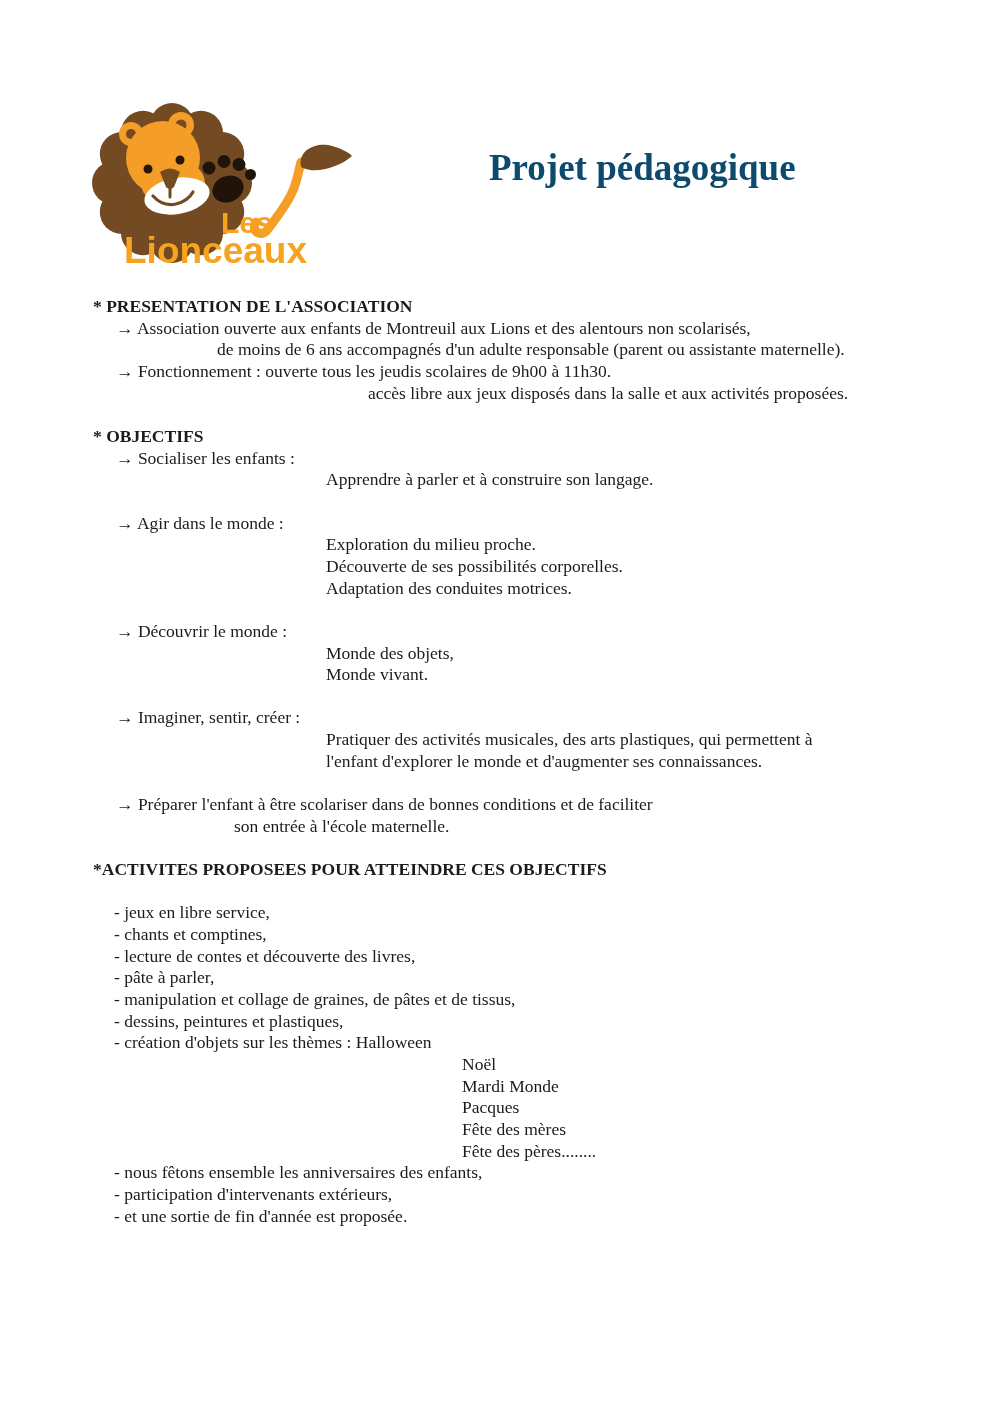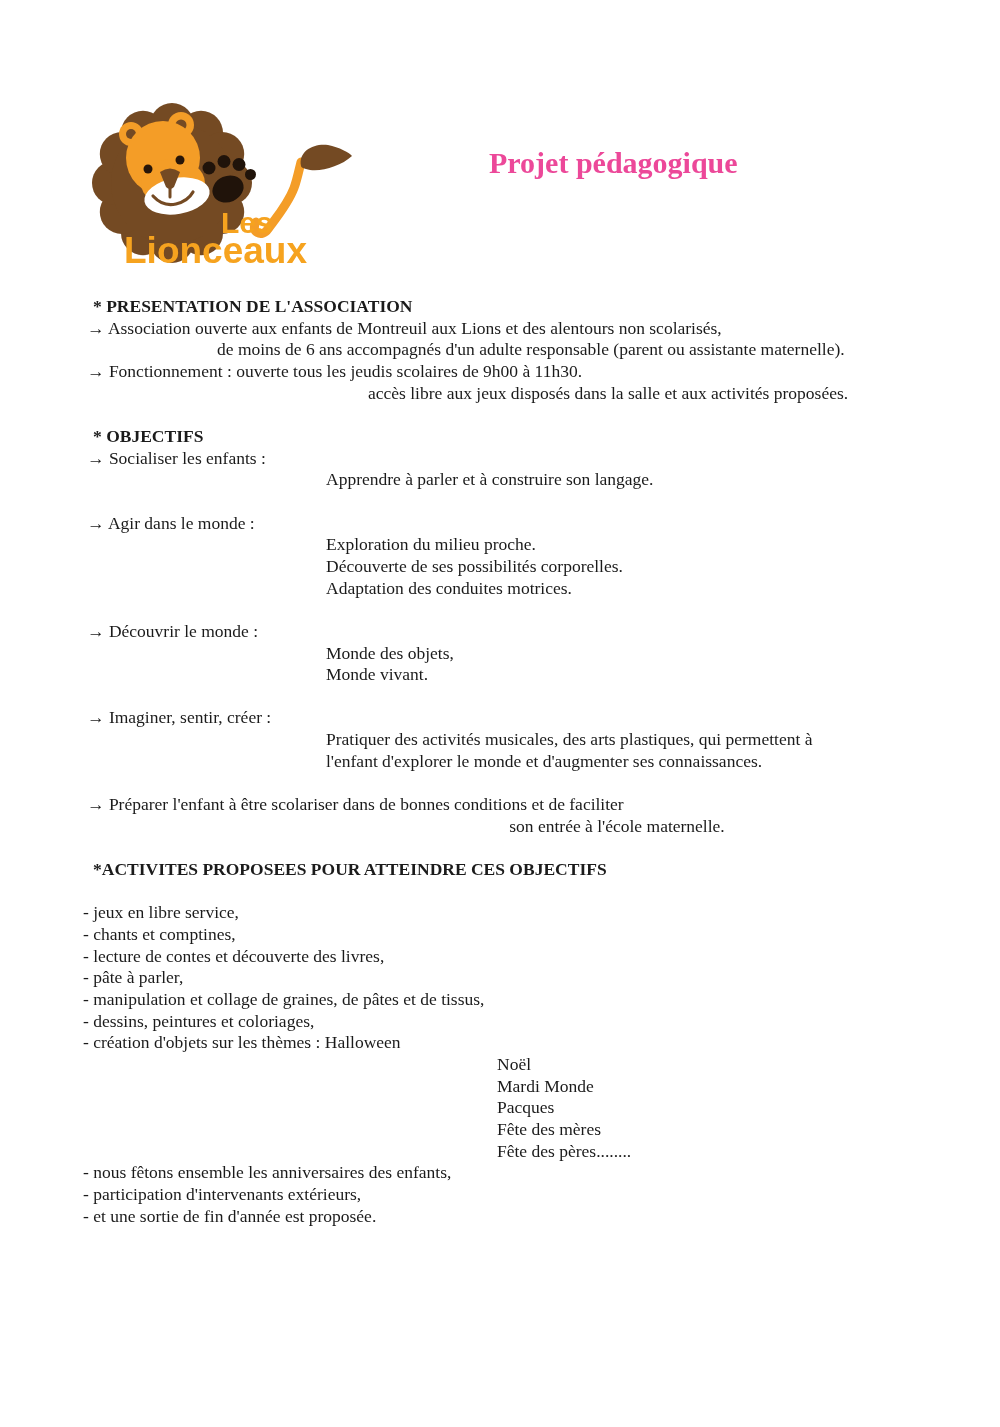--- a/index.html
+++ b/index.html
@@ -17,47 +17,47 @@
     position: absolute;
     left: 85px;
     top: 95px;
     width: 272px;
     height: 192px;
   }
   .doc-title {
     position: absolute;
     left: 489px;
     top: 146px;
-    font-size: 30px;
+    font-size: 37px;
     font-weight: bold;
-    color: #ec4899;
+    color: #0c4a6e;
     font-family: "Liberation Serif", serif;
     white-space: pre;
   }
   .doc-body {
     position: absolute;
     left: 0;
     top: 296px;
     width: 1000px;
   }
   .line {
     height: 21.67px;
     line-height: 21.67px;
     font-size: 17.5px;
     white-space: pre;
   }
   .line.heading { font-weight: bold; }
   .ind-h     { padding-left: 93px; }
-  .ind-arrow { padding-left: 87px; }
+  .ind-arrow { padding-left: 116px; }
   .ind-cont  { padding-left: 217px; }
-  .ind-cont2 { padding-left: 234px; text-align: center; }
+  .ind-cont2 { padding-left: 234px; }
   .ind-sub   { padding-left: 326px; }
   .ind-sub2  { padding-left: 368px; }
-  .ind-dash  { padding-left: 83px; }
-  .ind-theme { padding-left: 462px; margin-left: 35px; }
+  .ind-dash  { padding-left: 114px; }
+  .ind-theme { padding-left: 462px; }
 </style>
 </head>
 <body>
 
 <div class="page">
 
   <svg class="logo-svg" viewBox="85 95 272 192" aria-hidden="true">
 
     <g fill="#744a23">
       <circle cx="230" cy="183" r="22"></circle>
@@ -141,21 +141,21 @@
       <div class="line ind-arrow">→ Préparer l'enfant à être scolariser dans de bonnes conditions et de faciliter</div>
       <div class="line ind-cont2">son entrée à l'école maternelle.</div>
       <div class="line ind-h">&nbsp;</div>
       <div class="line ind-h heading">*ACTIVITES PROPOSEES POUR ATTEINDRE CES OBJECTIFS</div>
       <div class="line ind-h">&nbsp;</div>
       <div class="line ind-dash">- jeux en libre service,</div>
       <div class="line ind-dash">- chants et comptines,</div>
       <div class="line ind-dash">- lecture de contes et découverte des livres,</div>
       <div class="line ind-dash">- pâte à parler,</div>
       <div class="line ind-dash">- manipulation et collage de graines, de pâtes et de tissus,</div>
-      <div class="line ind-dash">- dessins, peintures et coloriages,</div>
+      <div class="line ind-dash">- dessins, peintures et plastiques,</div>
       <div class="line ind-dash">- création d'objets sur les thèmes : Halloween</div>
       <div class="line ind-theme">Noël</div>
       <div class="line ind-theme">Mardi Monde</div>
       <div class="line ind-theme">Pacques</div>
       <div class="line ind-theme">Fête des mères</div>
       <div class="line ind-theme">Fête des pères........</div>
       <div class="line ind-dash">- nous fêtons ensemble les anniversaires des enfants,</div>
       <div class="line ind-dash">- participation d'intervenants extérieurs,</div>
       <div class="line ind-dash">- et une sortie de fin d'année est proposée.</div>
     </div>

